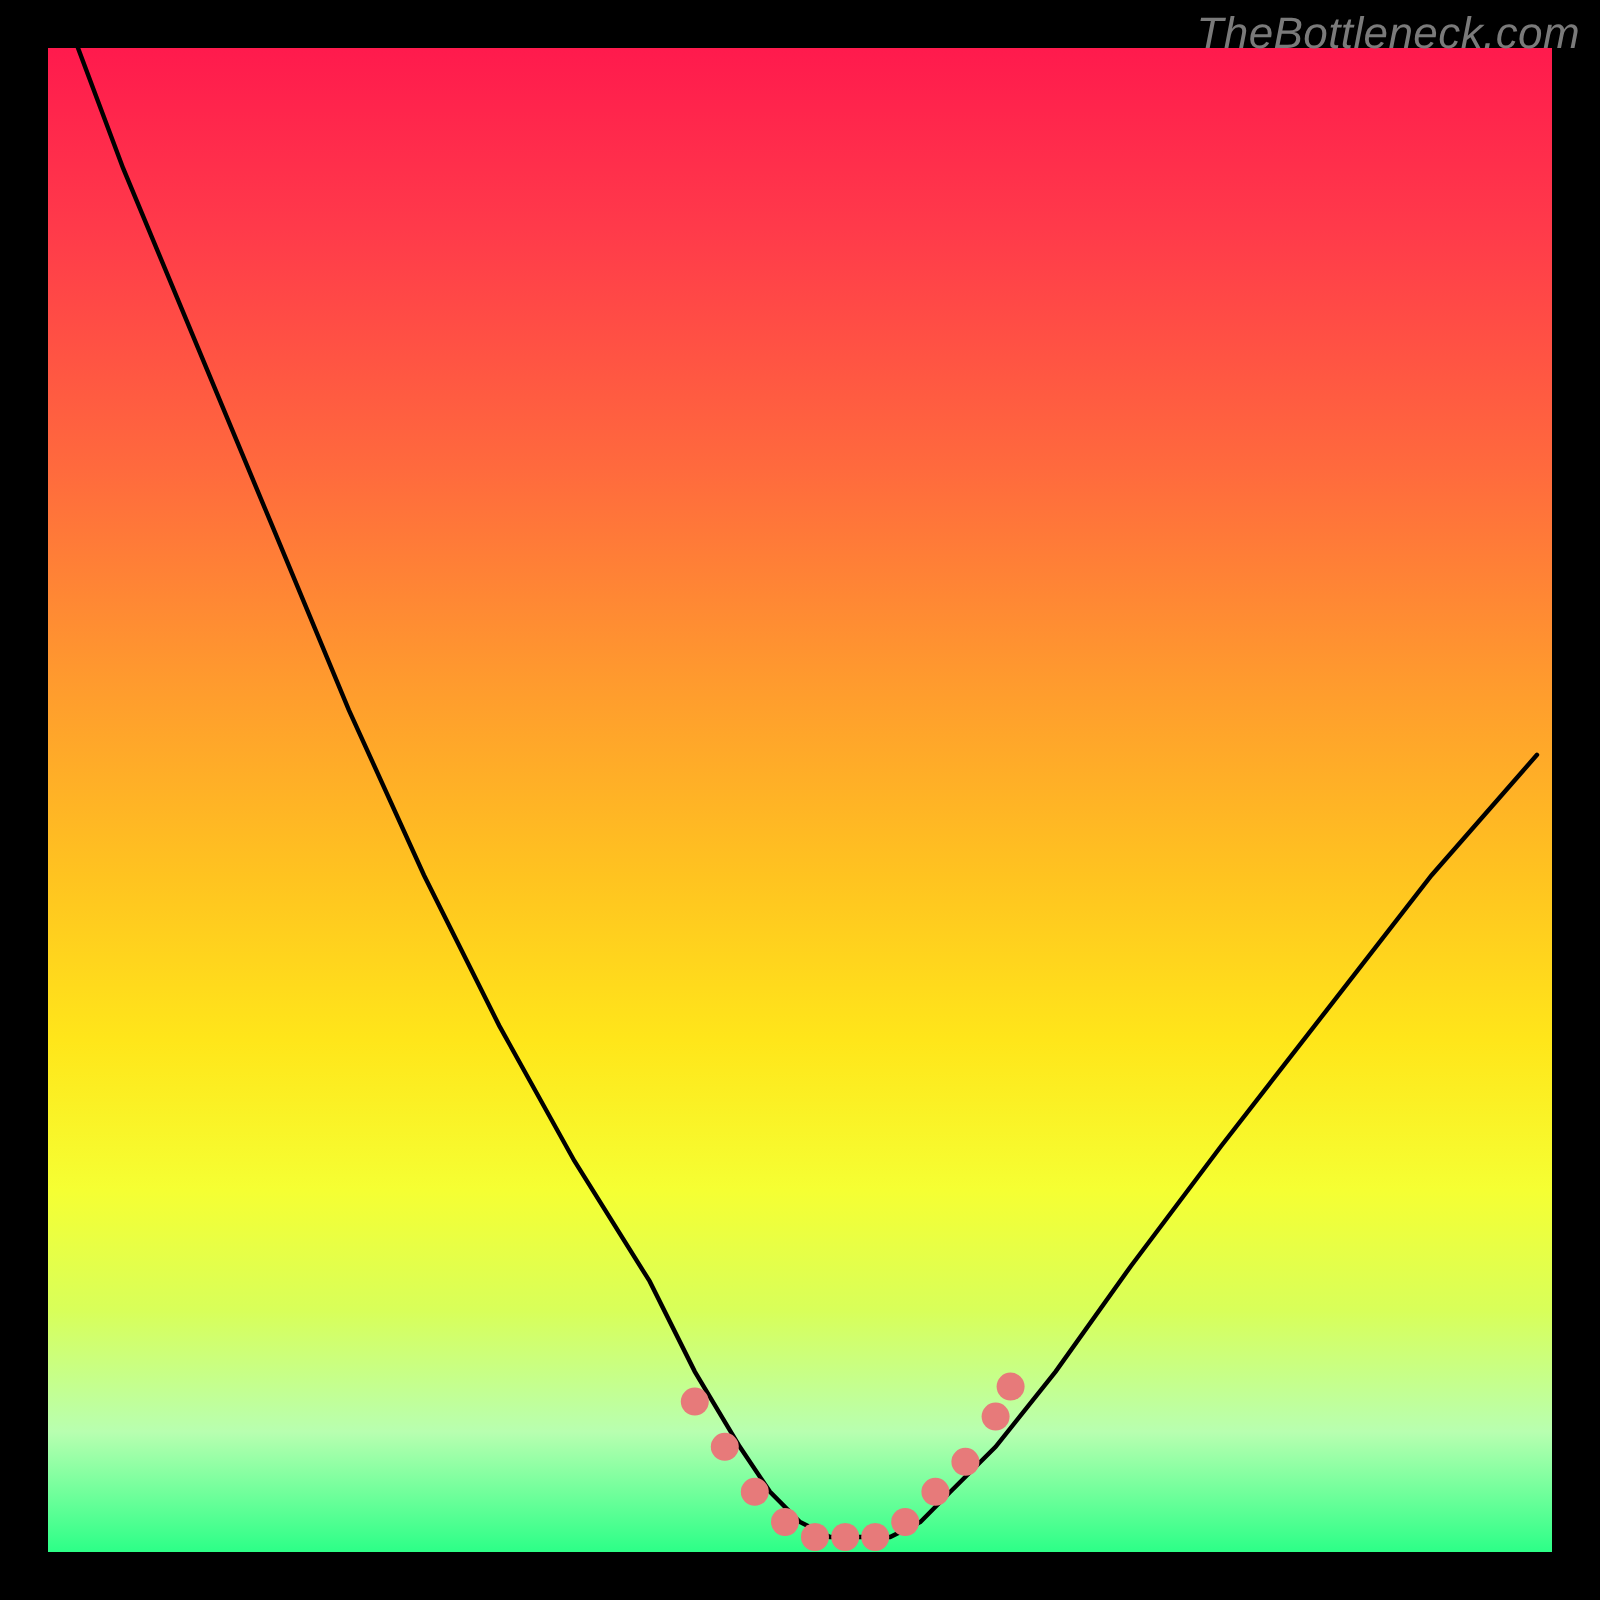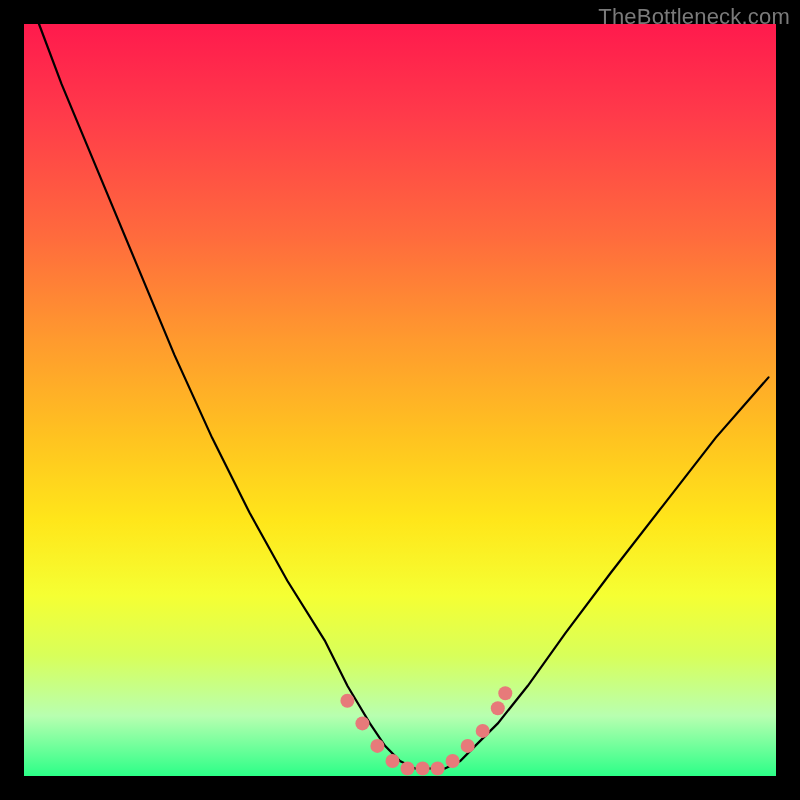--- a/index.html
+++ b/index.html
@@ -38,20 +38,21 @@
       #2cff87 100%);
   }
   .watermark {
     position: absolute;
     top: 4px;
     right: 10px;
     color: #7a7a7a;
     font-size: 22px;
     letter-spacing: 0.2px;
     user-select: none;
+    font-style: italic;
   }
   svg.curve {
     position: absolute;
     left: 0;
     top: 0;
     width: 752px;
     height: 752px;
     overflow: visible;
   }
   .dot {

